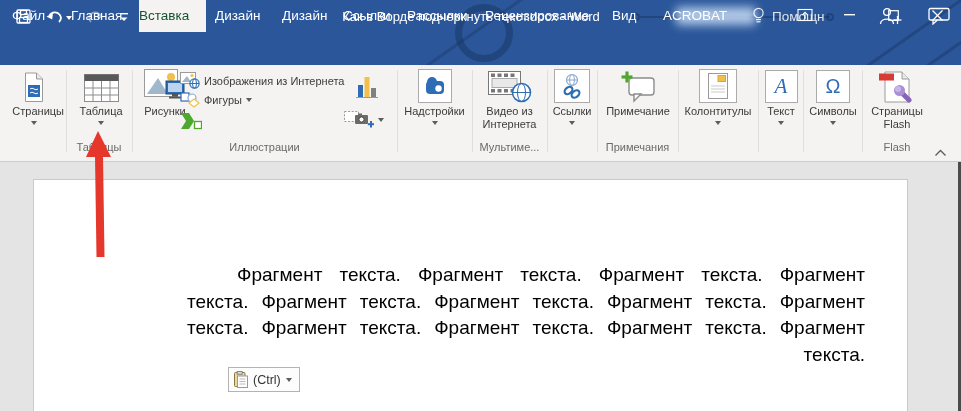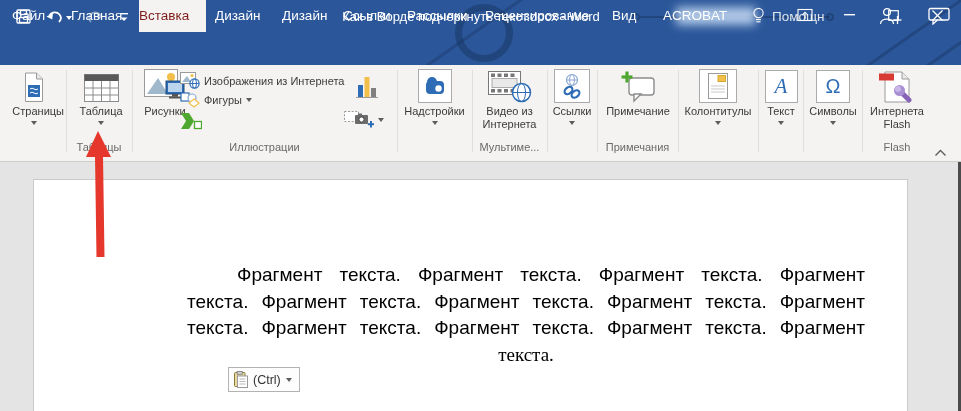--- a/index.html
+++ b/index.html
@@ -24,21 +24,21 @@
   .dim { opacity:.42; }
   .wtitle { position:absolute; left:271px; top:0; width:400px; height:33px; line-height:33px;
             text-align:center; color:#fff; font-size:13px; z-index:3; white-space:nowrap; }
   .blurbadge { position:absolute; left:676px; top:7px; width:80px; height:18px; z-index:3;
                background:rgba(190,212,240,.9); filter:blur(5px); border-radius:3px; }
   .wincontrols { position:absolute; right:2px; top:0; height:30px; display:flex; z-index:3; }
   .wincontrols .wc { width:44px; height:30px; display:flex; align-items:center; justify-content:center; }
 
   .tab { position:absolute; top:0; height:32px; line-height:32px; text-align:left;
          color:#fff; font-size:13.5px; z-index:3; cursor:default; white-space:nowrap; }
-  .tab.active { background:#f4f3f1; color:#7f1d1d; z-index:4; }
+  .tab.active { background:#f4f3f1; color:#14532d; z-index:4; }
   .helper { position:absolute; left:752px; top:0; height:32px; display:flex; align-items:center; gap:7px; z-index:3; color:rgba(255,255,255,.85); font-size:13.5px; }
   .tabicon { position:absolute; top:0; height:32px; display:flex; align-items:center; z-index:3; }
 
   
   .ribbon { position:absolute; left:0; top:65px; width:961px; height:97px; background:#f4f3f1;
             border-bottom:1px solid #cfcdc9; z-index:2; }
   .vsep { position:absolute; top:5px; height:82px; width:1px; background:#e1dfdc; }
   .glabel { position:absolute; top:76px; height:14px; font-size:11px; color:#6a6a6a; text-align:center; white-space:nowrap; overflow:hidden; }
   .bigbtn { position:absolute; top:2px; text-align:center; color:#3b3b3b; font-size:11px; cursor:default; }
   .bigbtn .ic { display:flex; justify-content:center; align-items:flex-end; }
@@ -51,21 +51,21 @@
   .row { position:absolute; display:flex; align-items:center; gap:4px; font-size:11px; color:#3b3b3b; white-space:nowrap; cursor:default; }
   .chev { position:absolute; left:934px; top:78px; cursor:default; }
 
   
   .docarea { position:absolute; left:0; top:162px; width:961px; height:249px; background:#e4e4e4; }
   .page { position:absolute; left:33px; top:17px; width:875px; height:232px; background:#fff;
           border:1px solid #cbcac8; border-bottom:none; }
   .textblock { position:absolute; left:124px; top:82px; width:678px; font-size:19px; line-height:26.5px; color:#000;margin-left:29px; }
   .jline { text-align:justify; text-align-last:justify; }
   .indent { text-indent:50px; }
-  .lastline { text-align:center;font-family:Liberation Serif, serif; }
+  .lastline { text-align:right; }
   .pastebtn { position:absolute; left:194px; top:187px; display:inline-flex; align-items:center; gap:5px;
               background:#fdfdfd; border:1px solid #b5b3b1; padding:3px 7px 3px 5px; font-size:12.5px; color:#333; cursor:default; }
   .rightedge { position:absolute; right:0; top:0; width:3px; height:249px; background:#4b4b4b; }
 
   .arrow-overlay { position:absolute; left:0; top:0; width:961px; height:411px; z-index:60; pointer-events:none; }
 </style>
 </head>
 <body>
 
 <div class="app">
@@ -408,21 +408,21 @@
       <div class="ic" style="height:36px;">
         <svg width="38" height="34" viewBox="0 0 38 34">
             <path d="M7 3 h17 l7 7 v23 h-24 z" fill="#fff" stroke="#9a9a9a"></path>
             <path d="M24 3 v7 h7" fill="#e8e8e8" stroke="#9a9a9a"></path>
             <rect x="1" y="4.5" width="15" height="7" fill="#d83b34"></rect>
             <line x1="25" y1="25" x2="31" y2="31" stroke="#8764b8" stroke-width="5" stroke-linecap="round"></line>
             <circle cx="21.5" cy="21.5" r="5.5" fill="#a98fd4"></circle>
             <circle cx="20" cy="20" r="3" fill="#c9b6e8"></circle>
           </svg>
       </div>
-      <div class="lb wrap" style="width:58px;margin:2px auto 0;">Интернета Flash</div>
+      <div class="lb wrap" style="width:58px;margin:2px auto 0;">Страницы Flash</div>
     </div>
     <div class="glabel" style="left:862px;width:70px;">Flash</div>
 
     <div class="chev">
       <svg width="13" height="8" viewBox="0 0 13 8">
           <polyline points="1.5,6.5 6.5,1.5 11.5,6.5" fill="none" stroke="#5c5c5c" stroke-width="1.4"></polyline>
         </svg>
     </div>
   </div>
 

